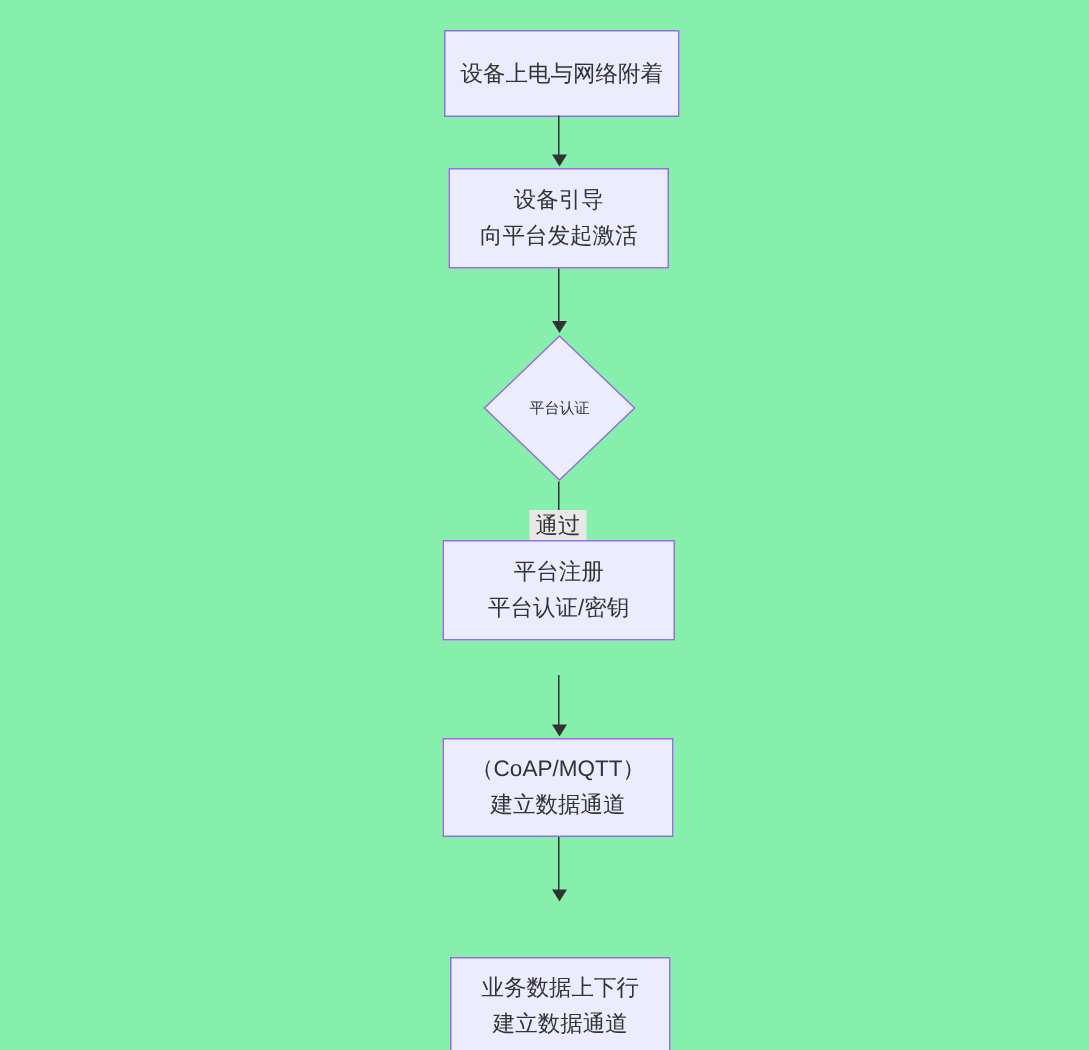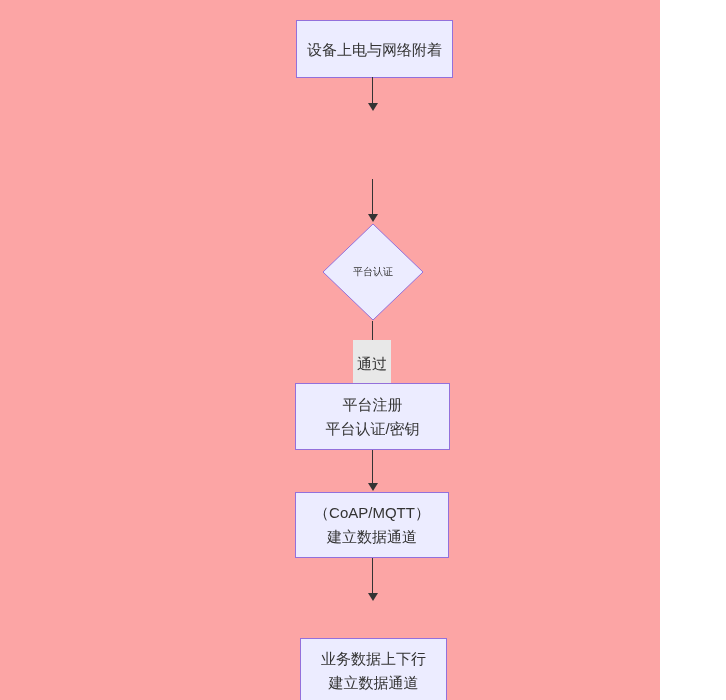--- a/index.html
+++ b/index.html
@@ -6,43 +6,43 @@
     --node-fill:#ECECFF;
     --node-border:#9370DB;
     --text:#333333;
     --line:#333333;
     --label-bg:#e8e8e8;
   }
   html,body{margin:0;padding:0;background:#ffffff;}
   body{font-family:"Liberation Sans","DejaVu Sans",sans-serif;color:var(--text);}
   .canvas{
     position:relative;
-    width:660px;height:700px;
-    background:#fca5a5;
+    width:726px;height:700px;
+    background:#86efac;
     overflow:hidden;
   }
   .node{
     position:absolute;
     box-sizing:border-box;
     background:var(--node-fill);
     border:1px solid var(--node-border);
     display:flex;
     flex-direction:column;
     align-items:center;
     justify-content:center;
     text-align:center;
     font-size:15px;
     line-height:24px;
     color:var(--text);
   }
   .node span{display:block;white-space:nowrap;}
   
   #n-power   {left:296px;top:20px; width:157px;height:58px;line-height:23px;}
   #n-boot    {left:299px;top:112px;width:147px;height:67px;}
-  #n-register{left:295px;top:383px;width:155px;height:67px;}
+  #n-register{left:295px;top:360px;width:155px;height:67px;}
   #n-channel {left:295px;top:492px;width:154px;height:66px;}
   #n-business{left:300px;top:638px;width:147px;height:66px;}
 
   
   .diamond-wrap{
     position:absolute;
     left:322px;top:223px;
     width:102px;height:98px;
   }
   .diamond-wrap svg{position:absolute;left:0;top:0;display:block;}
@@ -69,43 +69,46 @@
   }
   #e1{top:77px; height:27px;}
   #e2{top:179px;height:36px;}
   #e3{top:321px;height:55px;}
   #e4{top:450px;height:34px;}
   #e5{top:558px;height:36px;}
 
   .edge-label{
     position:absolute;
     left:353px;top:340px;
-    padding:15px 4px;
+    padding:1px 4px;
     background:var(--label-bg);
     font-size:15px;
     line-height:19px;
     color:var(--text);
     white-space:nowrap;
-    font-family:Liberation Serif, serif;
   }
 </style>
 </head>
 <body>
 
 <div class="canvas">
 
   <div class="node" id="n-power">
     <span>设备上电与网络附着</span>
   </div>
 
   <div class="edge" id="e1">
     <div class="shaft"></div>
     <div class="arrowhead"></div>
   </div>
 
+  <div class="node" id="n-boot">
+    <span>设备引导</span>
+    <span>向平台发起激活</span>
+  </div>
 
   <div class="edge" id="e2">
     <div class="shaft"></div>
     <div class="arrowhead"></div>
   </div>
 
   <div class="diamond-wrap">
     <svg width="102" height="98" viewBox="0 0 102 98">
       <polygon points="51,1 101,49 51,97 1,49" fill="#ECECFF" stroke="#9370DB" stroke-width="1"></polygon>
     </svg>

